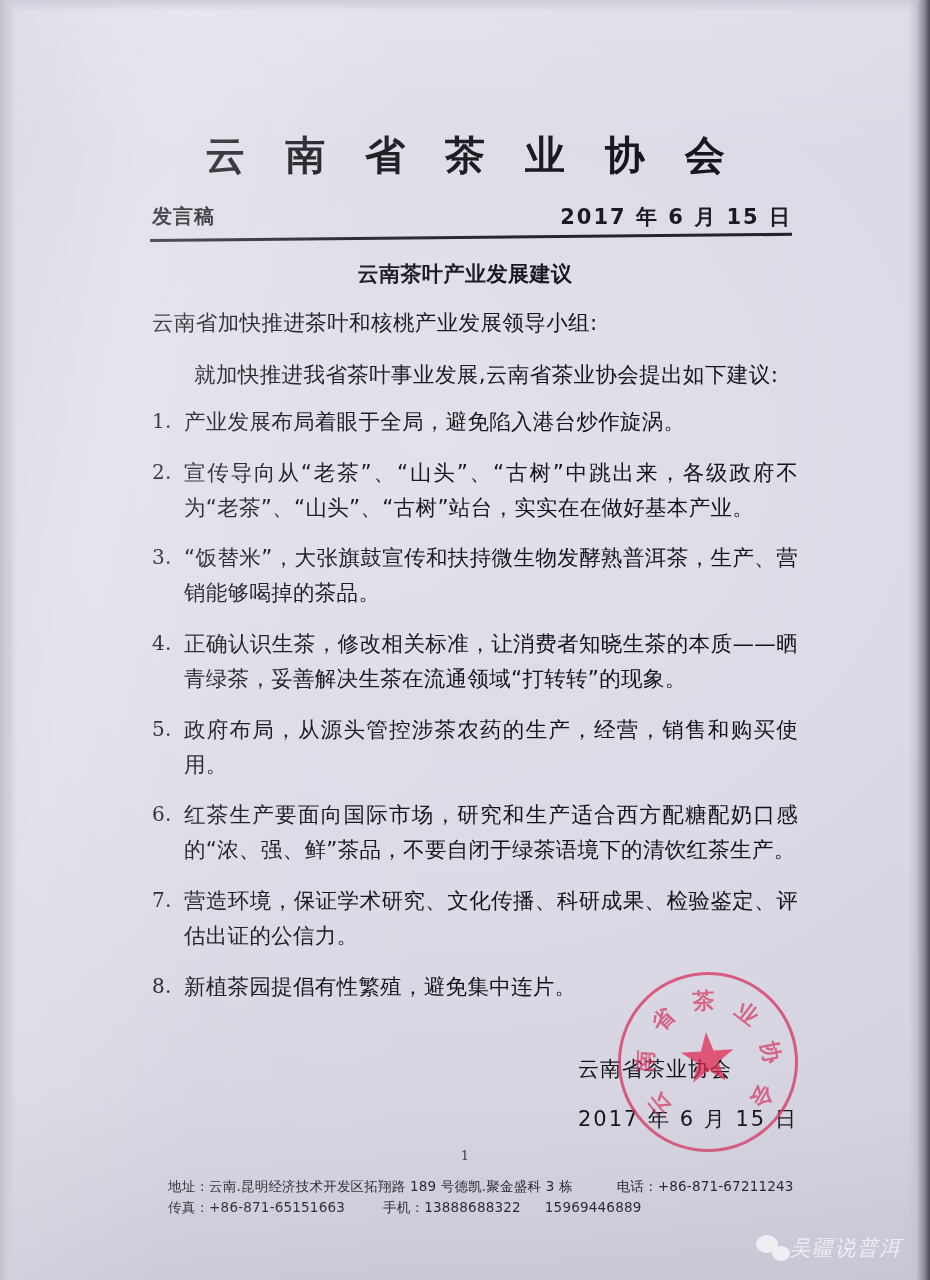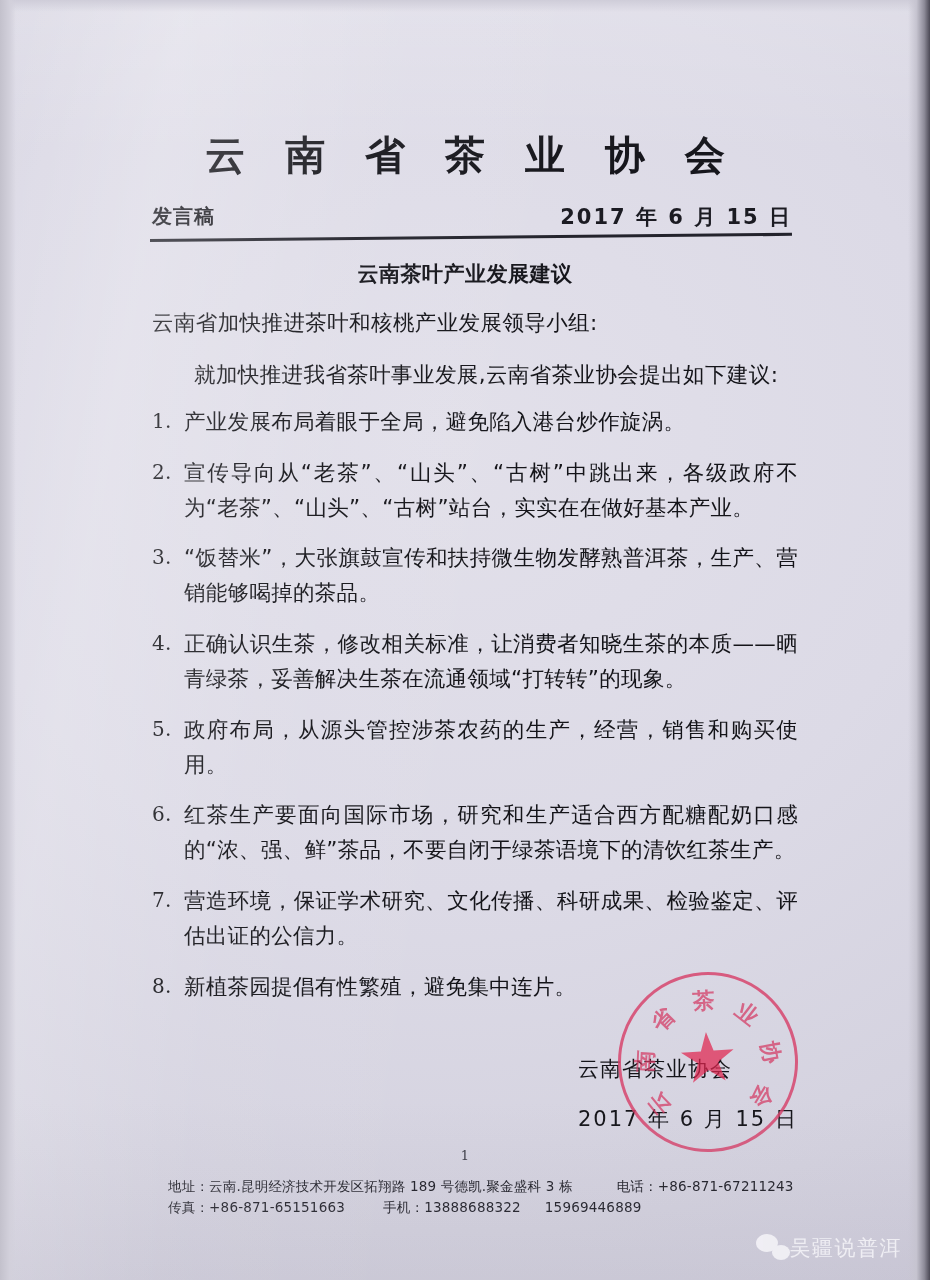--- a/index.html
+++ b/index.html
@@ -251,22 +251,24 @@
   .foot-fax  { flex: 0 0 auto; }
   .foot-mob  { margin-left: 38px; }
   .foot-mob2 { margin-left: 24px; }
 
   
   .watermark {
     position: absolute;
     right: 28px;
     bottom: 18px;
     display: flex;
+    align-items: center;
     gap: 0;
     opacity: 0.93;
+    font-style: italic;
   }
   .wechat-icon { width: 34px; height: 26px; position: relative; }
   .wechat-icon .b1,
   .wechat-icon .b2 {
     position: absolute;
     background: #f2f1f6;
     border-radius: 50%;
   }
   .wechat-icon .b1 { left: 0; top: 0; width: 22px; height: 18px; }
   .wechat-icon .b2 { right: 0; bottom: 0; width: 18px; height: 15px; }

